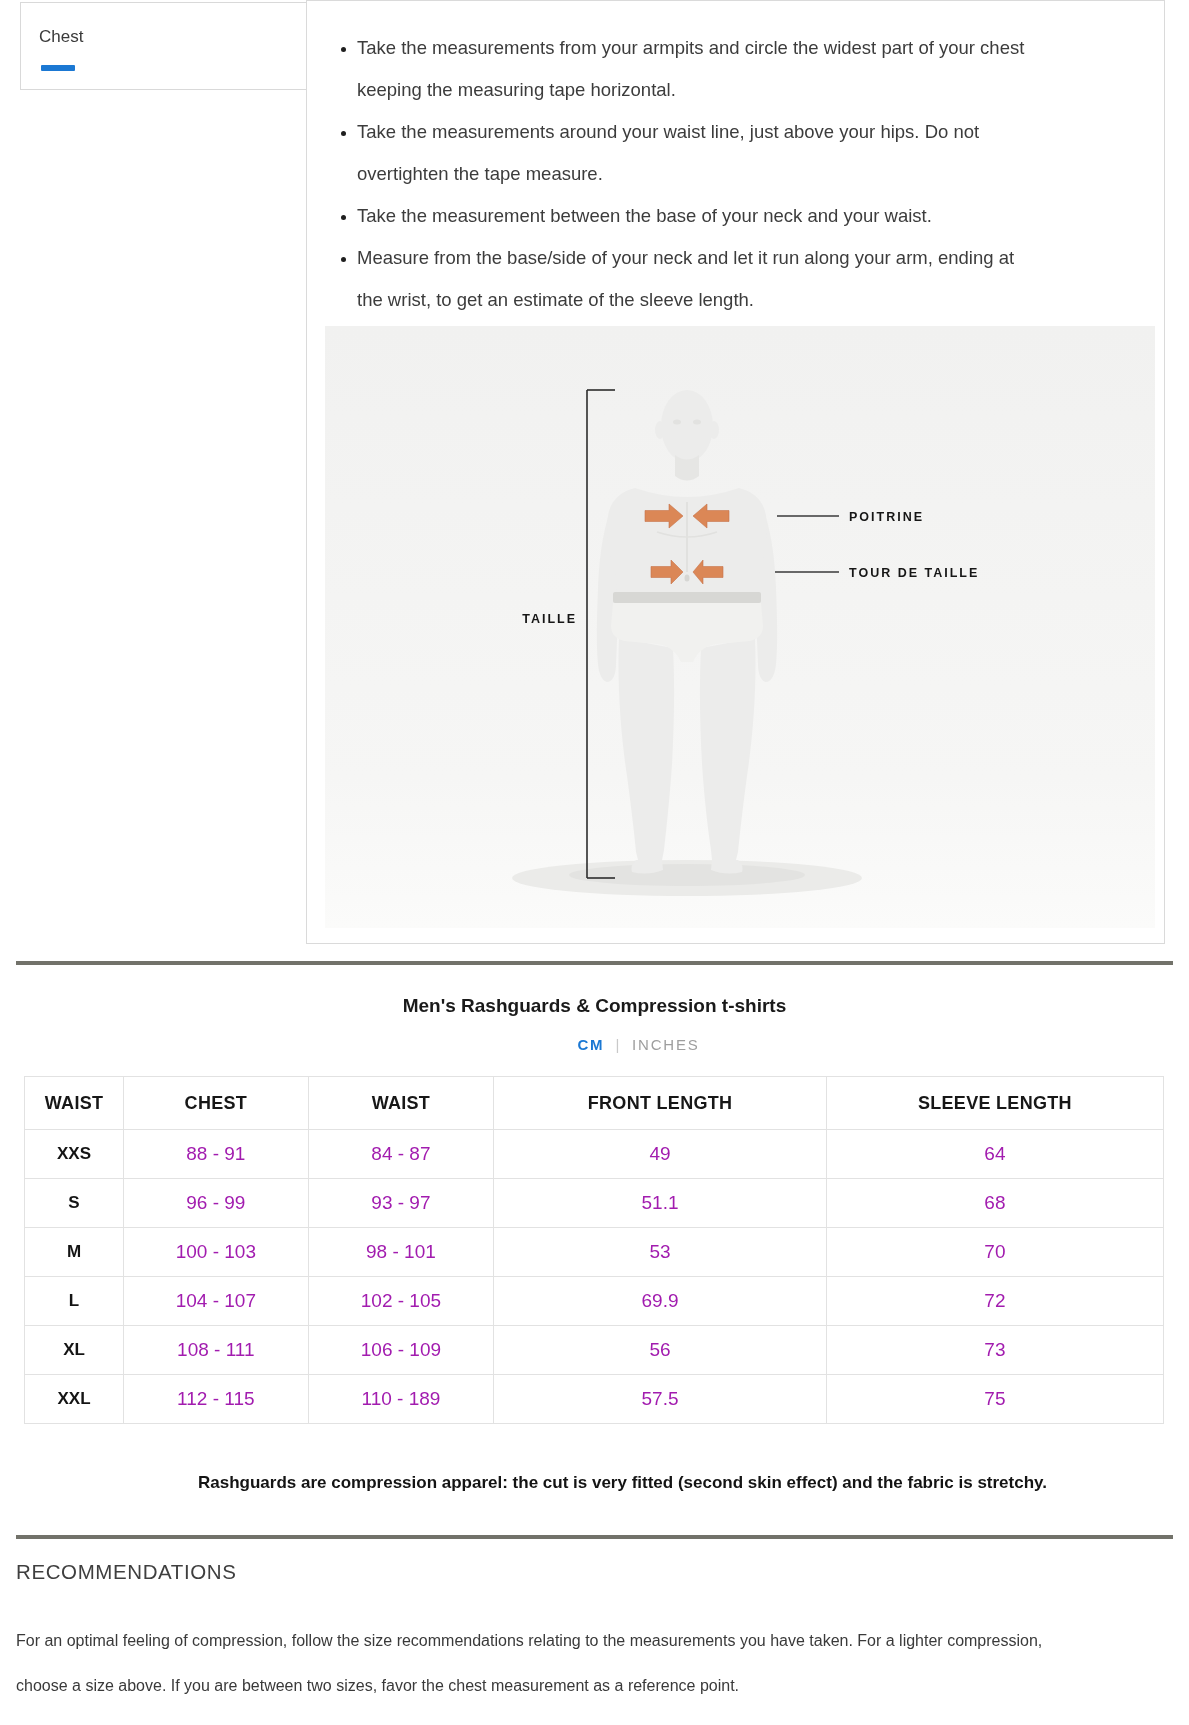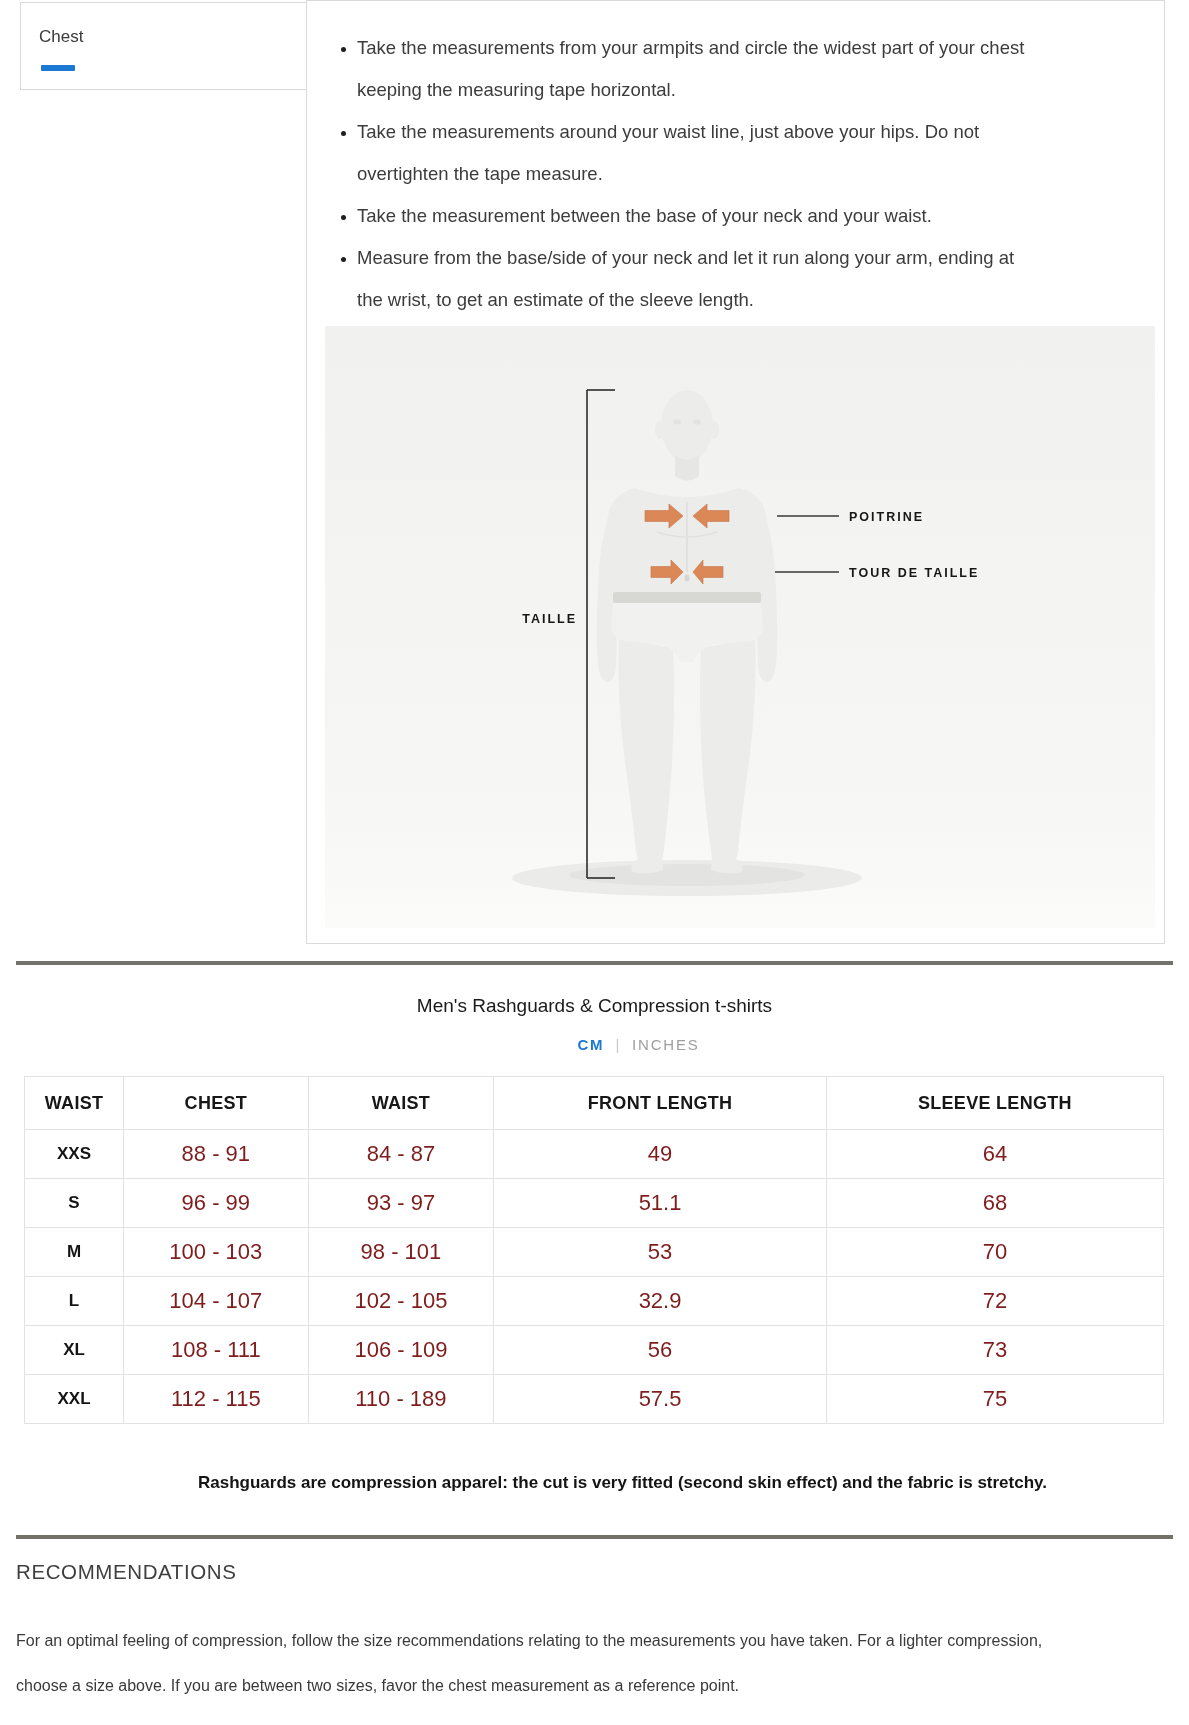--- a/index.html
+++ b/index.html
@@ -19,32 +19,32 @@
   ul.instructions li{font-size:18.5px;line-height:42px;color:#3c3c3c;}
   ul.instructions li::marker{color:#1f1f1f;font-size:15px;}
   
   .photo{position:absolute;left:325px;top:326px;width:830px;height:602px;}
   
   .divider{position:absolute;left:16px;width:1157px;height:4px;background:#72726a;}
   .divider.d1{top:961px;}
   .divider.d2{top:1535px;}
   
   .chart-title{position:absolute;left:0;top:995px;width:1189px;text-align:center;
-               font-size:19px;font-weight:normal;color:#1a1a1a;}
+               font-size:19px;font-weight:bold;color:#1a1a1a;}
   .unit-toggle{position:absolute;left:0;top:1036px;width:1189px;display:flex;gap:11px;
                justify-content:center;align-items:center;font-size:15px;letter-spacing:1.8px;margin-left:44px;}
   .unit-cm{font-weight:bold;cursor:pointer;}
   .unit-sep{color:#c9c9c9;font-weight:normal;}
   .unit-inches{color:#9e9e9e;cursor:pointer;}
   
   table.size-table{position:absolute;left:24px;top:1076px;width:1140px;border-collapse:collapse;
                    table-layout:fixed;}
   table.size-table th,table.size-table td{border:1px solid #e2e2e2;text-align:center;vertical-align:middle;}
   table.size-table th{height:50px;font-size:18px;font-weight:bold;color:#171717;letter-spacing:.3px;}
-  table.size-table td{height:46px;font-size:22px;color:#7f1d1d;font-weight:normal;}
+  table.size-table td{height:46px;font-size:19px;color:#a21caf;font-weight:normal;}
   table.size-table td.size-cell{font-weight:bold;color:#141414;font-size:17px;margin-left:33px;}
   .table-note{position:absolute;left:0;top:1473px;width:1189px;text-align:center;
               font-size:17px;font-weight:bold;color:#141414;padding-left:28px;}
   
   .reco-heading{position:absolute;left:16px;top:1560px;font-size:20.5px;color:#3f3f3f;letter-spacing:.6px;}
   .reco-body{position:absolute;left:16px;top:1618px;width:1080px;font-size:16px;line-height:45px;color:#3a3a3a;}
   
   .fig-label{font-size:12.5px;font-weight:bold;letter-spacing:2px;fill:#161616;}
 </style>
 </head>
@@ -175,21 +175,21 @@
           <td class="size-cell">M</td>
           <td>100 - 103</td>
           <td>98 - 101</td>
           <td>53</td>
           <td>70</td>
         </tr>
         <tr>
           <td class="size-cell">L</td>
           <td>104 - 107</td>
           <td>102 - 105</td>
-          <td>32.9</td>
+          <td>69.9</td>
           <td>72</td>
         </tr>
         <tr>
           <td class="size-cell">XL</td>
           <td>108 - 111</td>
           <td>106 - 109</td>
           <td>56</td>
           <td>73</td>
         </tr>
         <tr>

